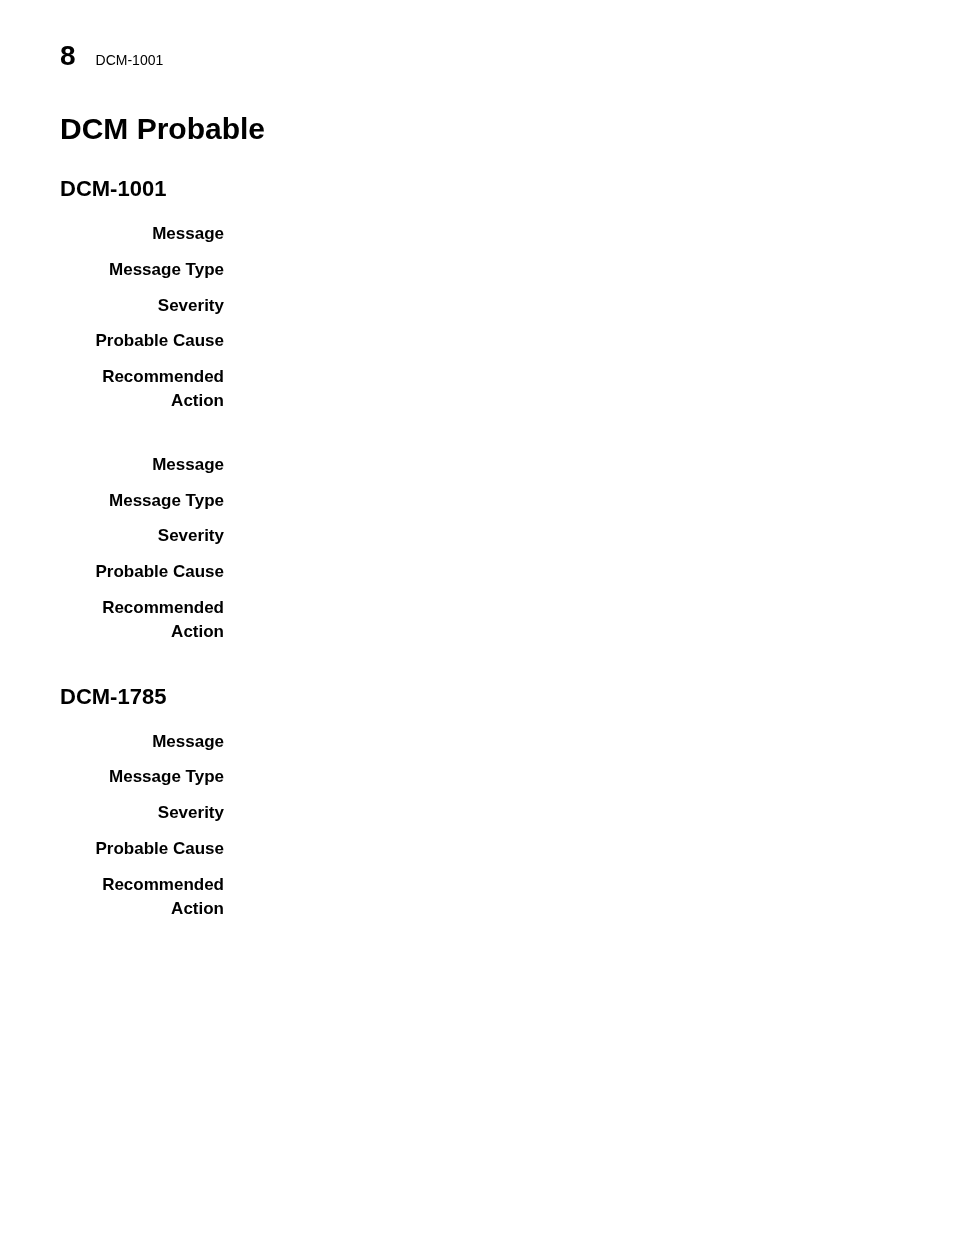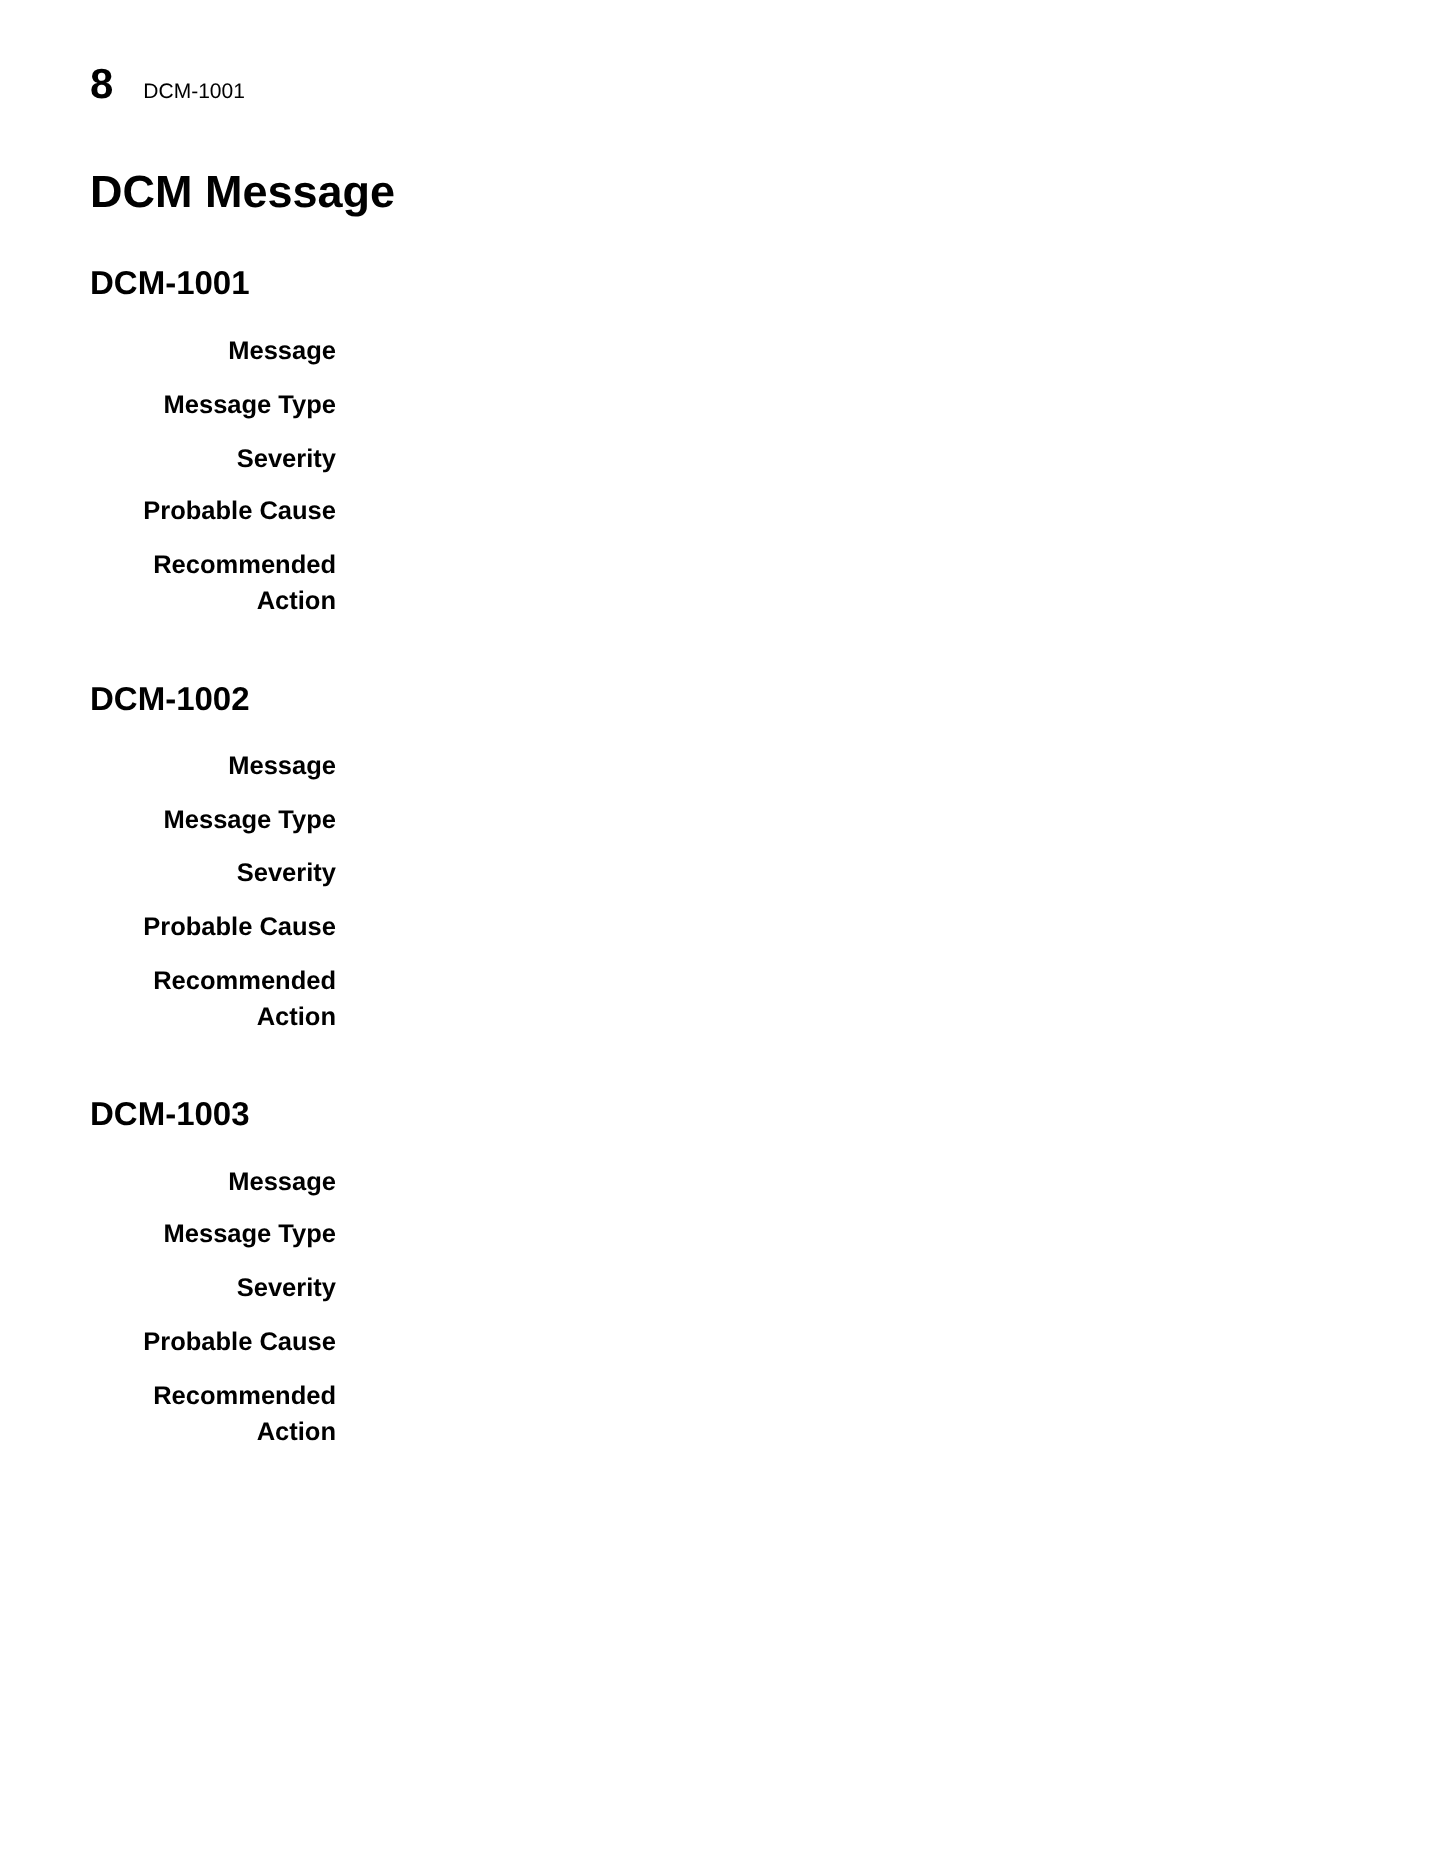--- a/index.html
+++ b/index.html
@@ -73,21 +73,21 @@
     }
   </style>
 </head>
 <body>
 
 <div class="page-header">
   <span class="page-number">8</span>
   <span class="page-subtitle">DCM-1001</span>
 </div>
 
-<div class="section-title">DCM Message</div>
+<div class="section-title">DCM Probable</div>
 
 <div>
 
   <div class="message-block">
     <div class="message-id">DCM-1001</div>
 
     <div class="field-row">
       <div class="field-label">Message</div>
       <div class="field-value"></div>
     </div>
@@ -107,21 +107,20 @@
       <div class="field-value"></div>
     </div>
 
     <div class="field-row">
       <div class="field-label">Recommended<br>Action</div>
       <div class="field-value"></div>
     </div>
   </div>
 
   <div class="message-block">
-    <div class="message-id">DCM-1002</div>
 
     <div class="field-row">
       <div class="field-label">Message</div>
       <div class="field-value"></div>
     </div>
 
     <div class="field-row">
       <div class="field-label">Message Type</div>
       <div class="field-value"></div>
     </div>
@@ -136,21 +135,21 @@
       <div class="field-value"></div>
     </div>
 
     <div class="field-row">
       <div class="field-label">Recommended<br>Action</div>
       <div class="field-value"></div>
     </div>
   </div>
 
   <div class="message-block">
-    <div class="message-id">DCM-1003</div>
+    <div class="message-id">DCM-1785</div>
 
     <div class="field-row">
       <div class="field-label">Message</div>
       <div class="field-value"></div>
     </div>
 
     <div class="field-row">
       <div class="field-label">Message Type</div>
       <div class="field-value"></div>
     </div>

